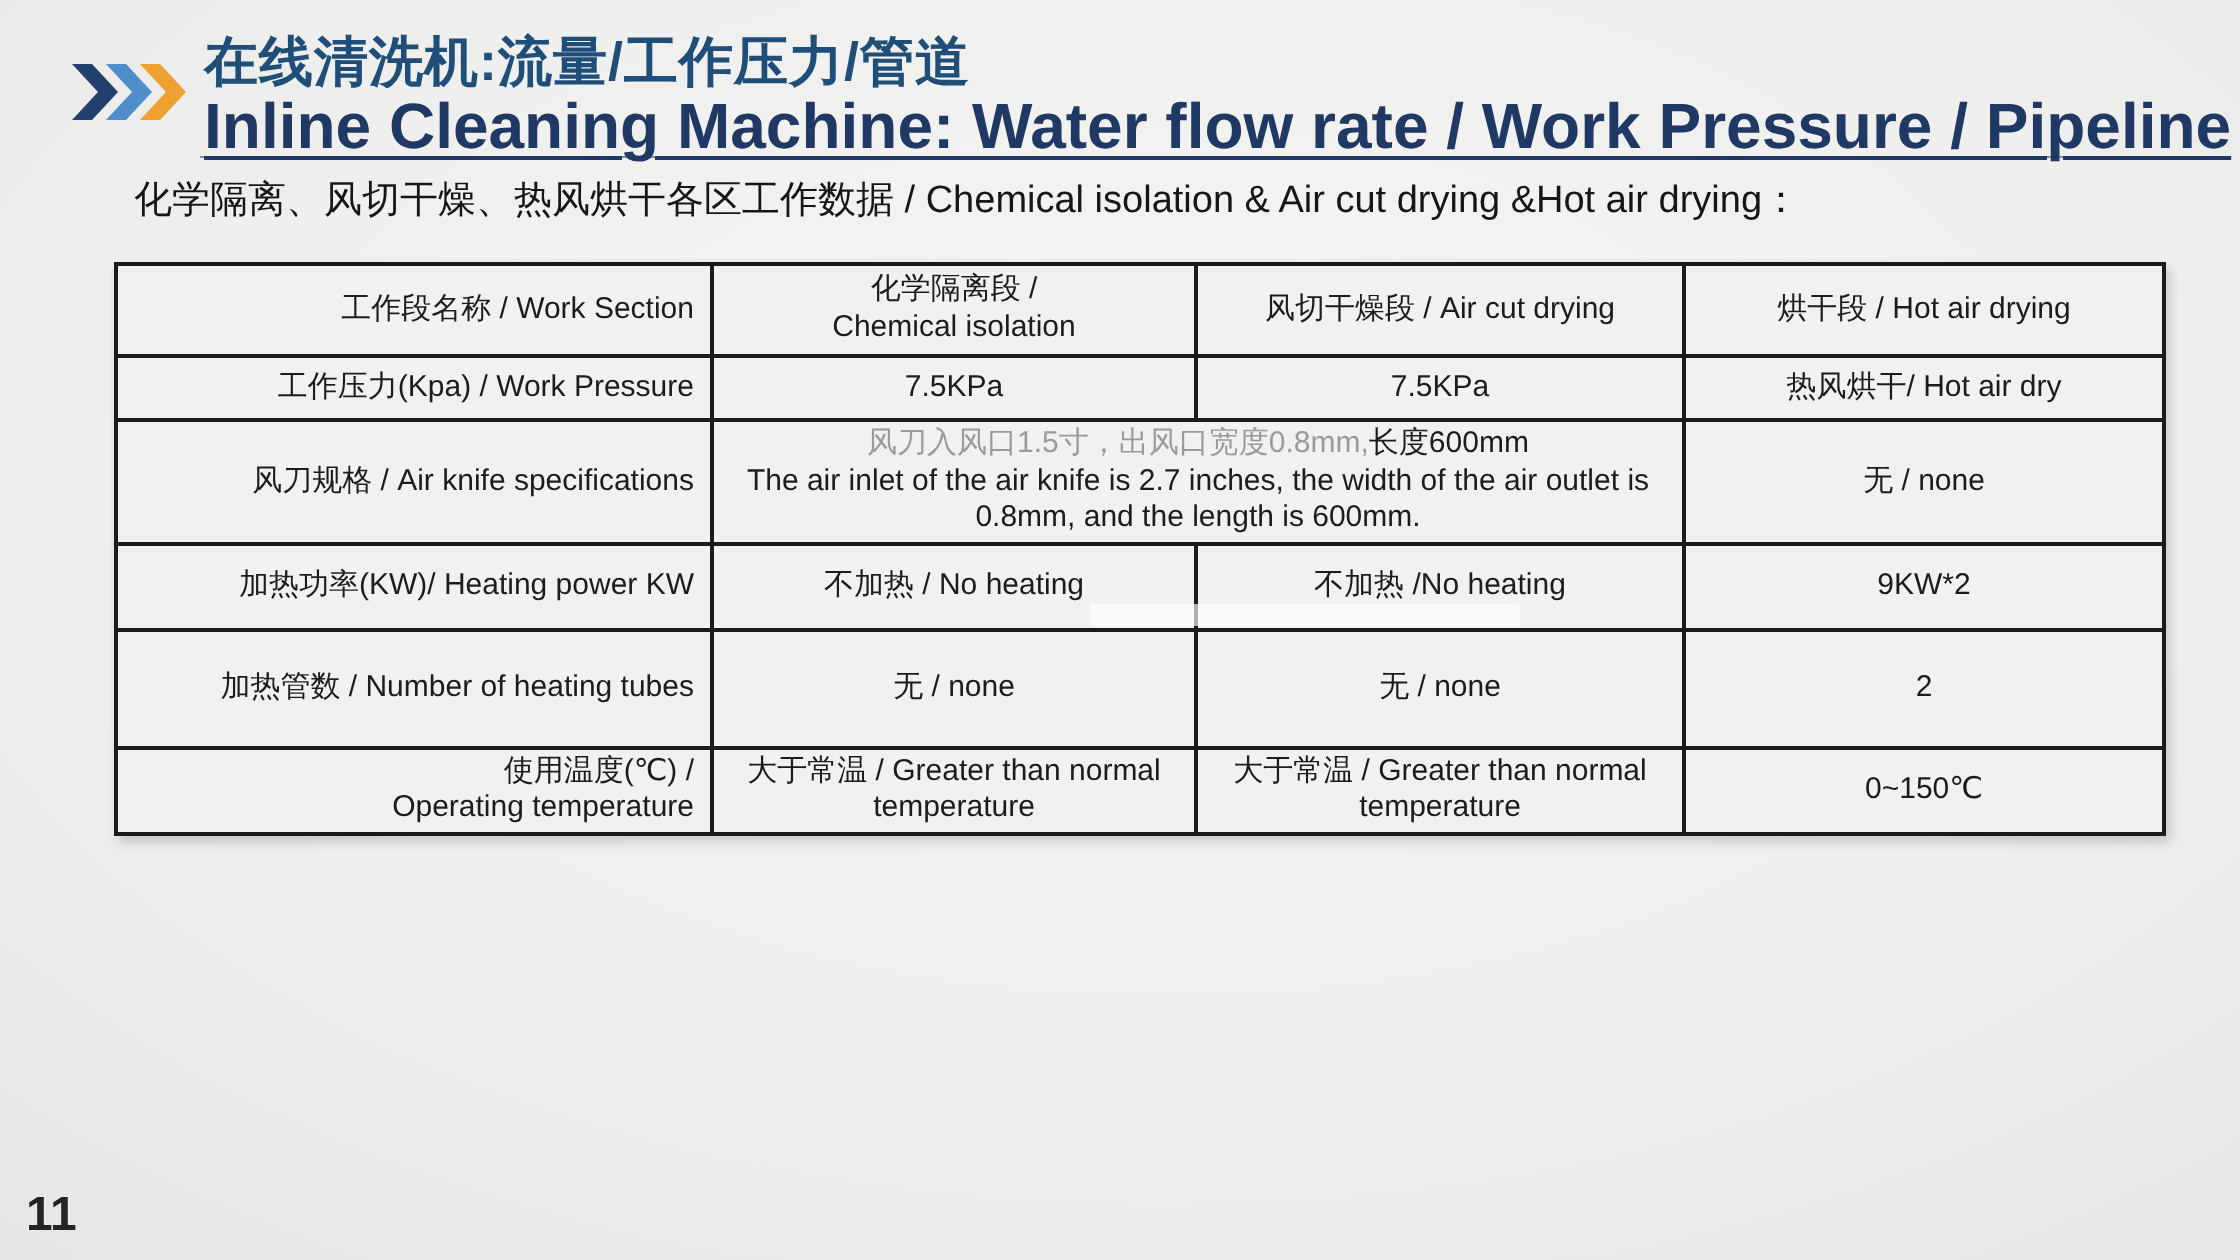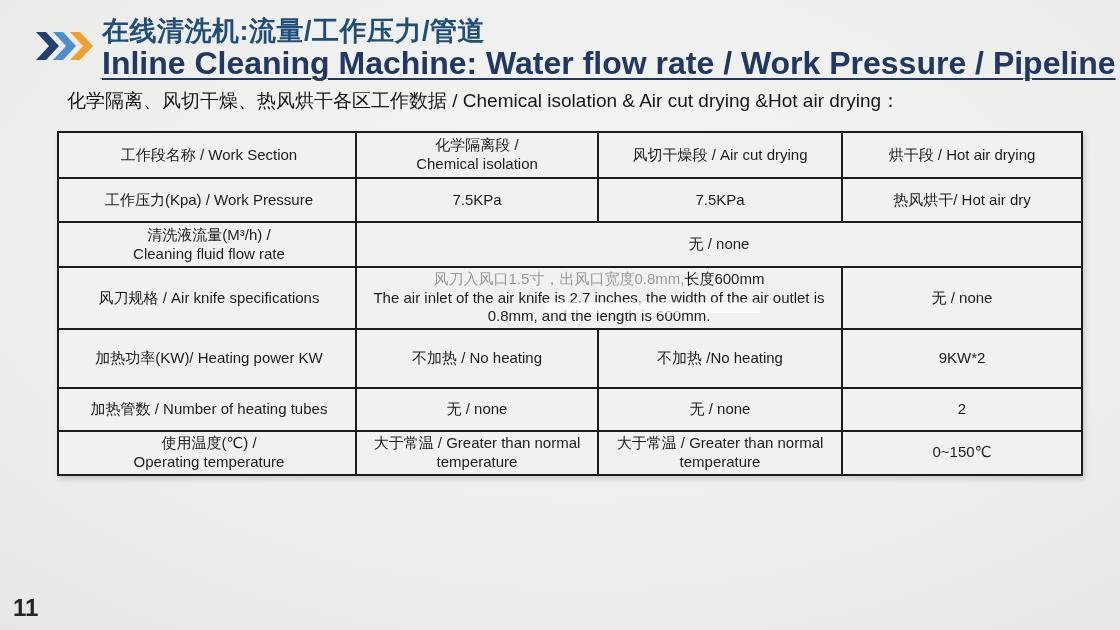--- a/index.html
+++ b/index.html
@@ -38,27 +38,27 @@
   .spec-table{
     position:absolute;left:57px;top:131px;
     width:1024px;border-collapse:collapse;table-layout:fixed;
     font-size:15px;line-height:1.24;color:#1c1c1c;
     box-shadow:2px 3px 5px rgba(0,0,0,0.16);
   }
   .spec-table td{
     border:2px solid #1b1b1b;background:#f1f1ef;
     padding:2px 8px;vertical-align:middle;text-align:center;
   }
-  .spec-table td.label{text-align:center;padding-left:12px;}
+  .spec-table td.label{text-align:right;padding-left:12px;}
   .spec-table col.c1{width:298px;}
   .spec-table col.c2{width:242px;}
   .spec-table col.c3{width:244px;}
   .spec-table col.c4{width:240px;}
   .spec-table tr:nth-child(1){height:46px;}
-  .spec-table tr:nth-child(2){height:44px;}
+  .spec-table tr:nth-child(2){height:32px;}
   .spec-table tr:nth-child(3){height:45px;}
   .spec-table tr:nth-child(4){height:43px;}
   .spec-table tr:nth-child(5){height:59px;}
   .spec-table tr:nth-child(6){height:43px;}
   .spec-table tr:nth-child(7){height:44px;}
   .spec-table tr:nth-child(8){height:27px;}
   .spec-table tr:nth-child(9){height:43px;}
   .faded{color:#9a9a9a;}
   .wm-patch{
     position:absolute;left:545px;top:302px;width:215px;height:11px;
@@ -105,27 +105,20 @@
         <td>烘干段 / Hot air drying</td>
       </tr>
 
       <tr>
         <td class="label">工作压力(Kpa) / Work Pressure</td>
         <td>7.5KPa</td>
         <td>7.5KPa</td>
         <td>热风烘干/ Hot air dry</td>
       </tr>
 
-      <tr>
-        <td class="label">
-          <div>清洗液流量(M³/h) /</div>
-          <div>Cleaning fluid flow rate</div>
-        </td>
-        <td colspan="3">无 / none</td>
-      </tr>
 
 
       <tr>
         <td class="label">风刀规格 / Air knife specifications</td>
         <td colspan="2">
           <div><span class="faded">风刀入风口1.5寸，出风口宽度0.8mm,</span><span>长度600mm</span></div>
           <div>The air inlet of the air knife is 2.7 inches, the width of the air outlet is 0.8mm, and the length is 600mm.</div>
         </td>
         <td>无 / none</td>
       </tr>

